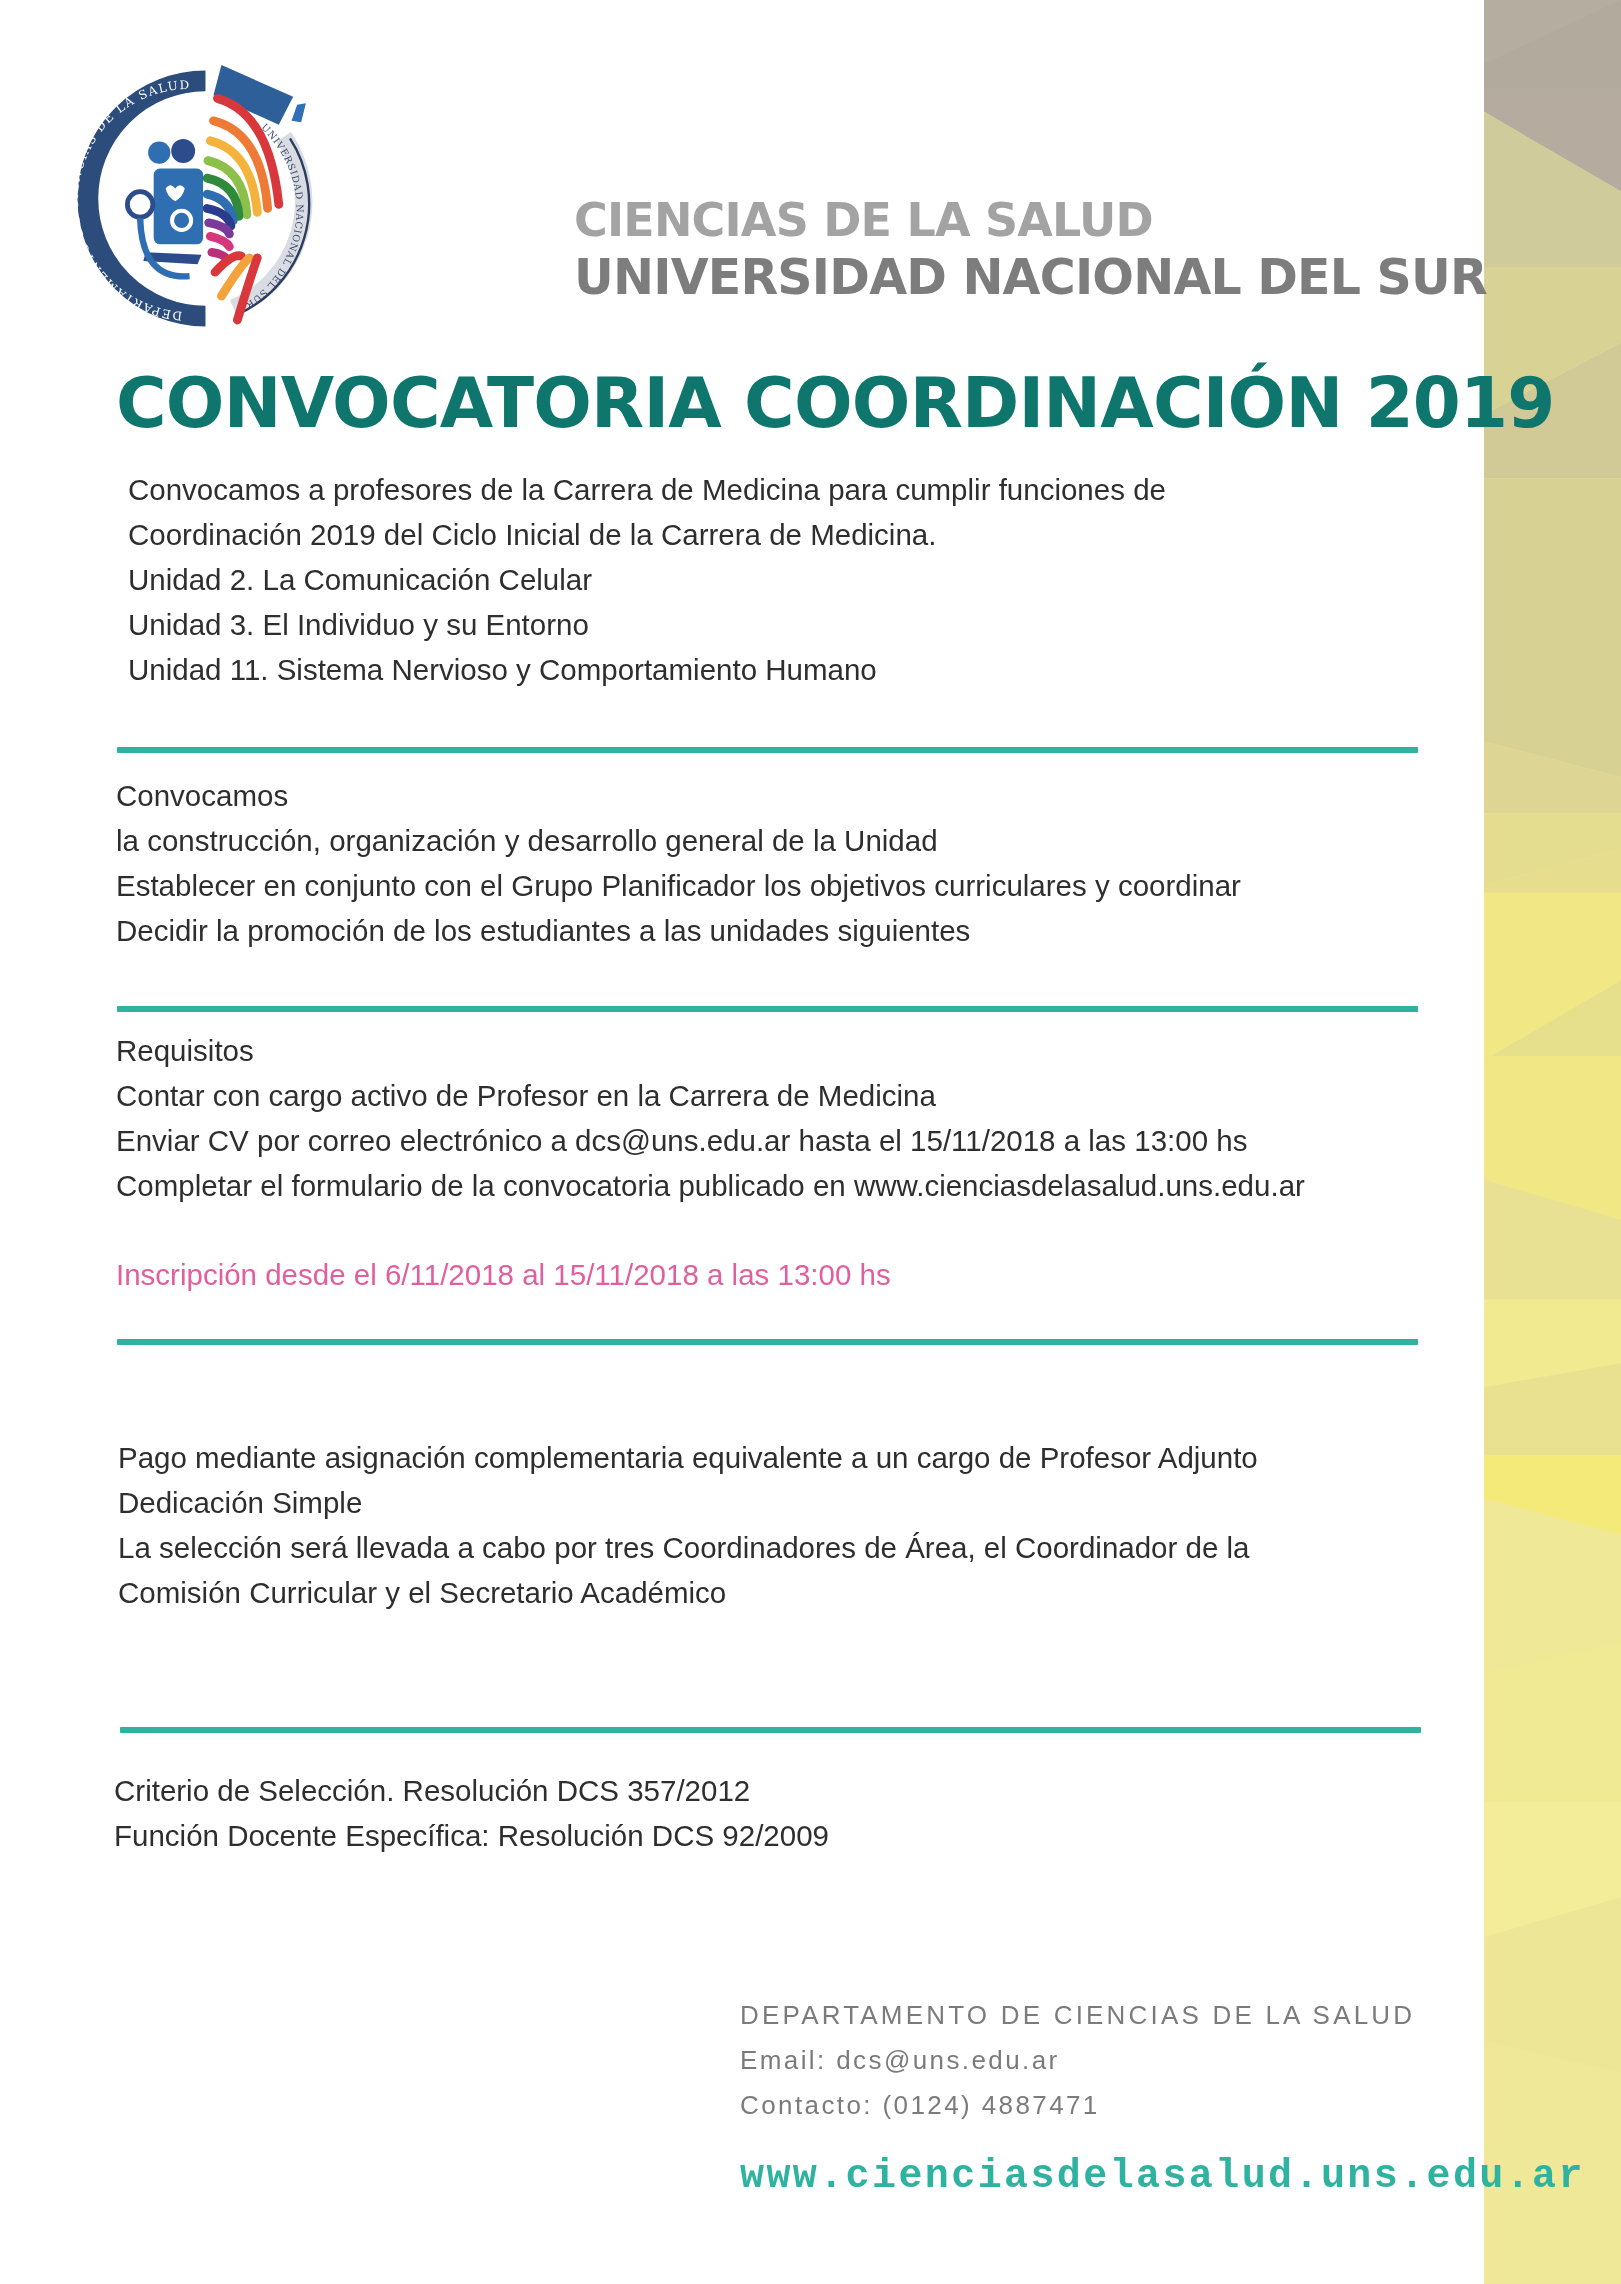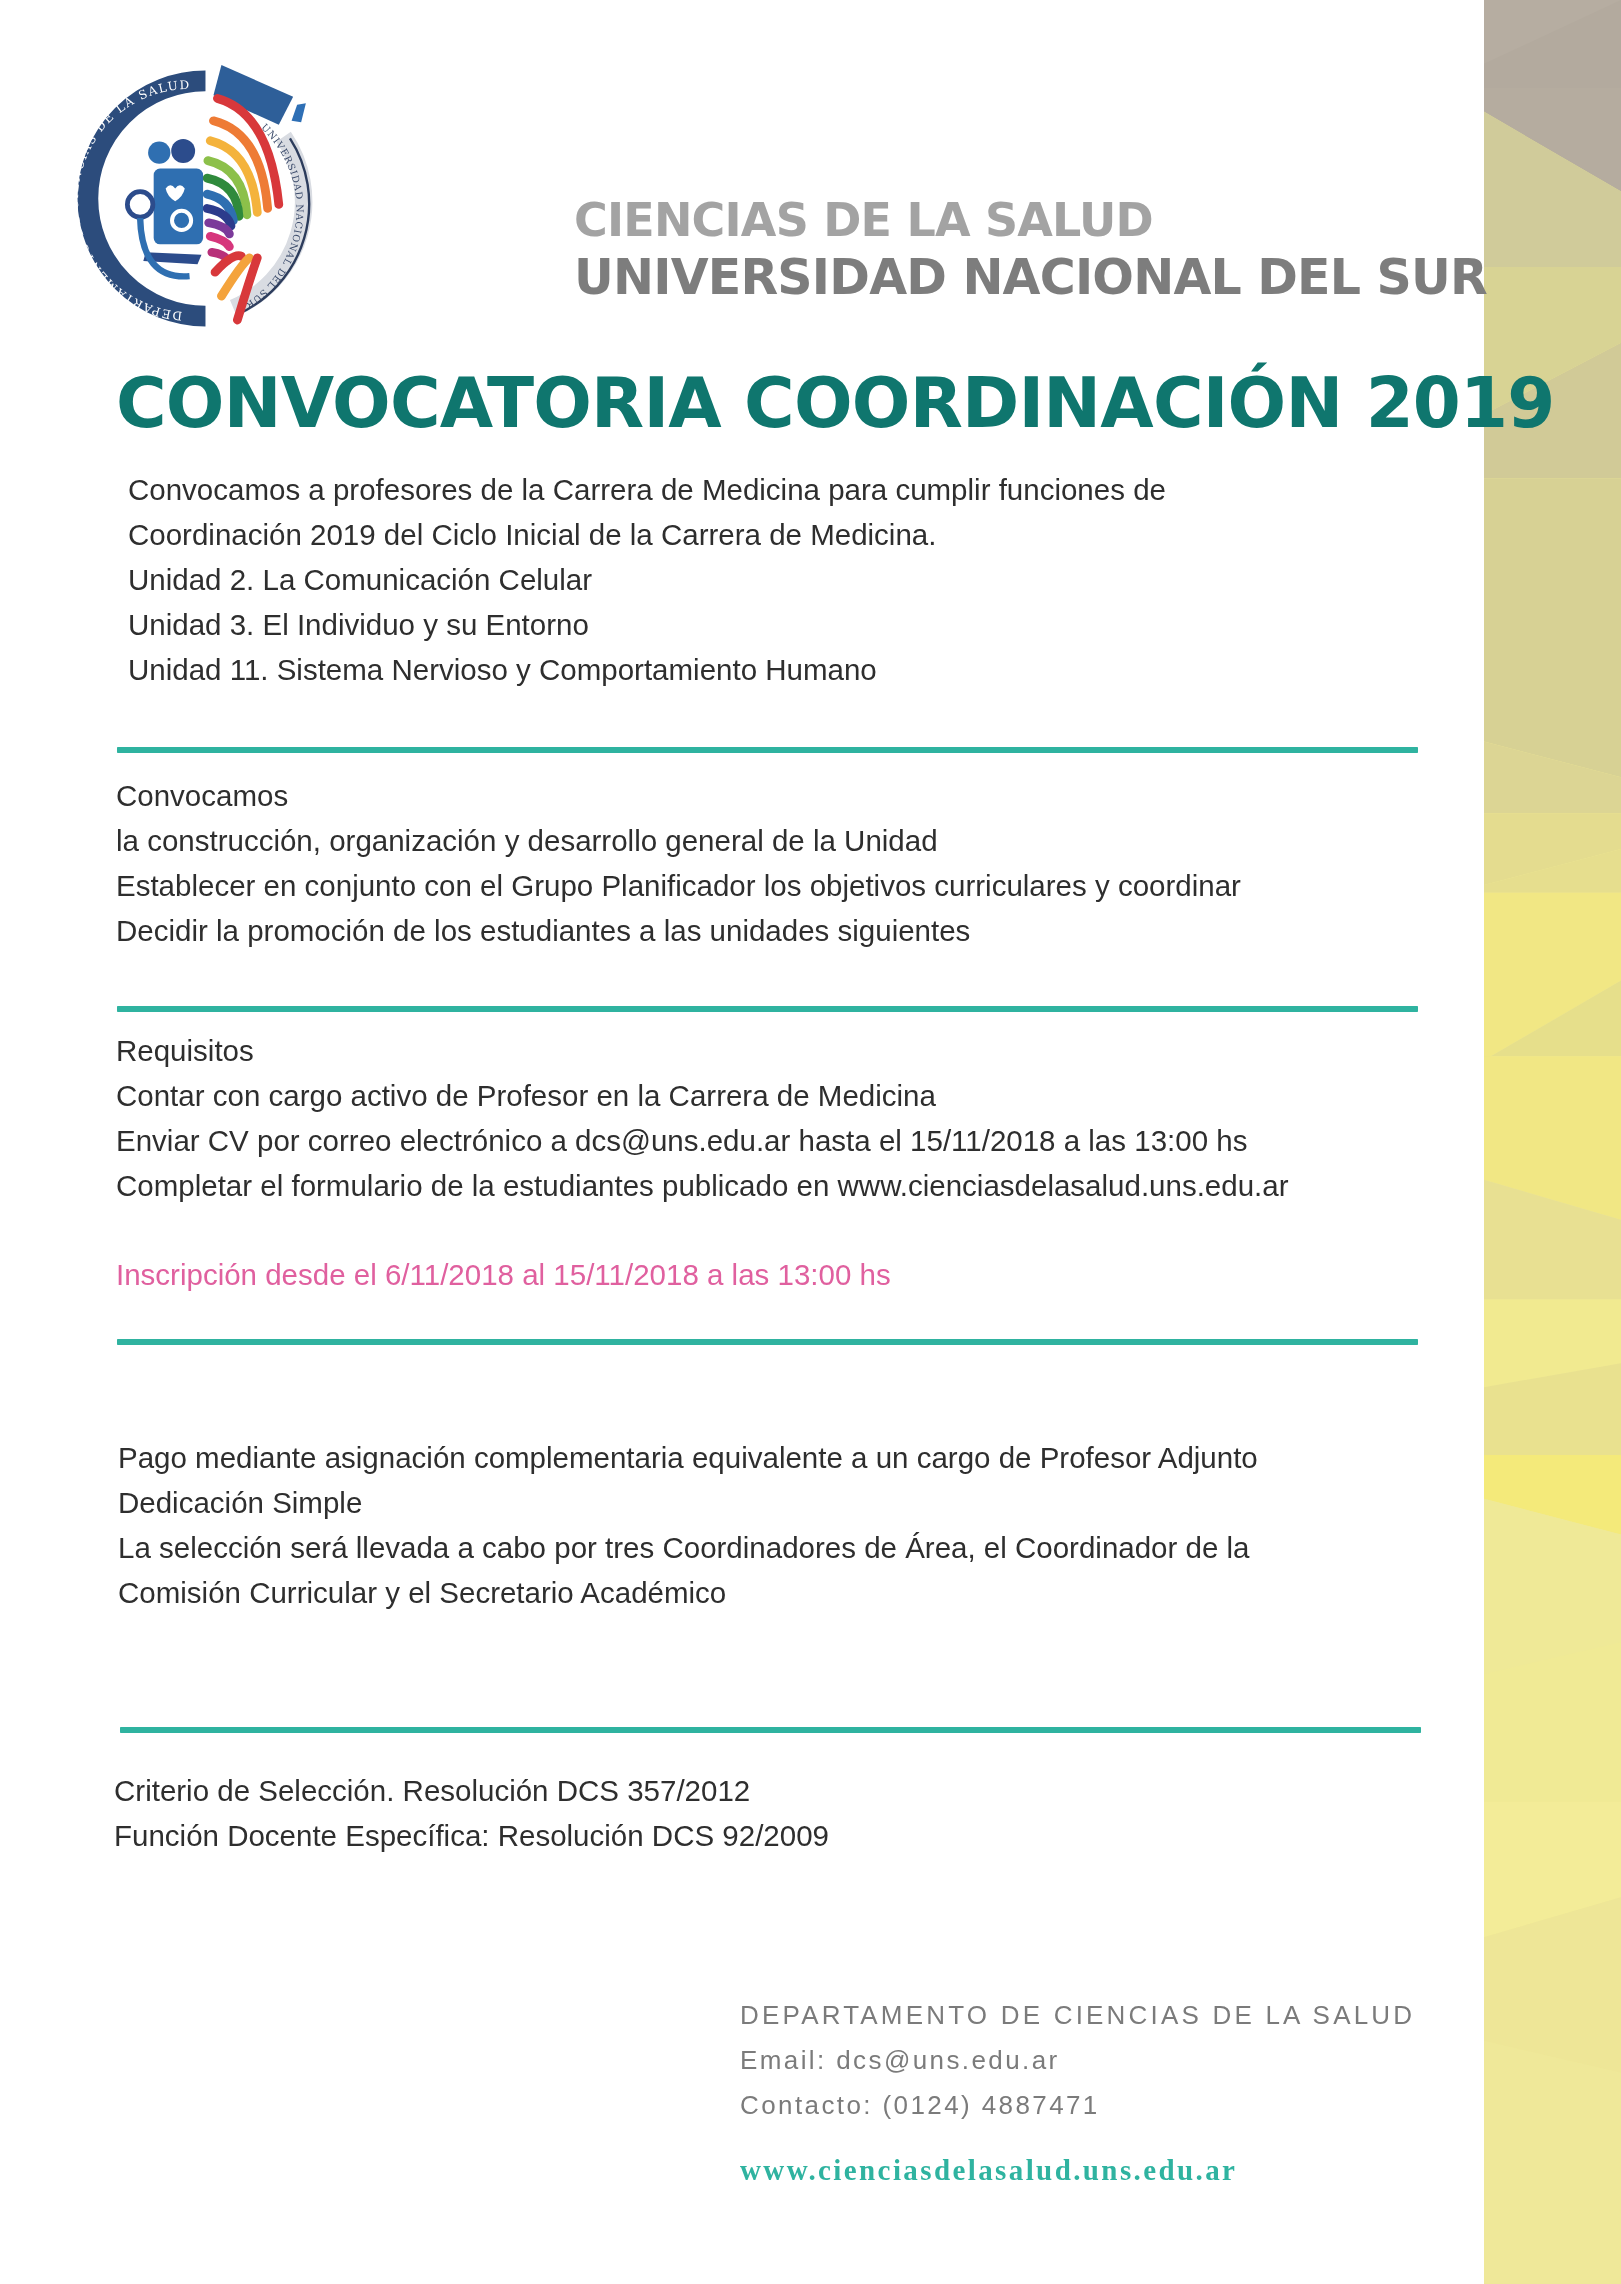--- a/index.html
+++ b/index.html
@@ -54,22 +54,22 @@
   .div3 { left: 117px; top: 1339px; width: 1301px; }
   .div4 { left: 120px; top: 1727px; width: 1301px; }
 
   .footer {
     position: absolute; left: 740px; top: 1993px;
     font-size: 26px; color: #7b7b7b; letter-spacing: 2.4px; line-height: 45px;
   }
   .footer .dept { letter-spacing: 3.2px; }
   .footer-url {
     position: absolute; left: 740px; top: 2154px;
-    font-family: Liberation Serif, serif; font-weight: bold;
-    font-size: 29px; color: #2fb3a0; letter-spacing: 2.4px;
+    font-family: Liberation Mono, monospace; font-weight: bold;
+    font-size: 40px; color: #2fb3a0; letter-spacing: 2.4px;
   }
 </style>
 </head>
 <body>
 
 <div class="side-band">
   <svg viewBox="0 0 172 2865" preserveAspectRatio="none">
     <rect x="0" y="0" width="172" height="2865" fill="#efe996"></rect>
     <polygon points="0,0 172,0 172,240 0,140" fill="#b6ada1"></polygon>
     <polygon points="0,80 172,0 172,240 0,140" fill="#b3aa9e"></polygon>
@@ -163,21 +163,21 @@
   <div>Establecer en conjunto con el Grupo Planificador los objetivos  curriculares y coordinar</div>
   <div>Decidir la promoción de los estudiantes a las unidades siguientes</div>
 </div>
 
 <div class="divider div2"></div>
 
 <div class="text-block requisitos">
   <div>Requisitos</div>
   <div>Contar con cargo activo de Profesor en la Carrera de Medicina</div>
   <div>Enviar CV  por correo electrónico a dcs@uns.edu.ar hasta el 15/11/2018 a las 13:00 hs</div>
-  <div>Completar el formulario de la estudiantes publicado en www.cienciasdelasalud.uns.edu.ar</div>
+  <div>Completar el formulario de la convocatoria publicado en www.cienciasdelasalud.uns.edu.ar</div>
 </div>
 
 <div class="text-block inscripcion">Inscripción desde el 6/11/2018 al 15/11/2018 a las 13:00 hs</div>
 
 <div class="divider div3"></div>
 
 <div class="text-block pago">
   <div>Pago mediante asignación complementaria equivalente a un cargo  de Profesor Adjunto</div>
   <div>Dedicación Simple</div>
   <div>La selección será llevada a cabo por tres Coordinadores de Área, el Coordinador de la</div>

